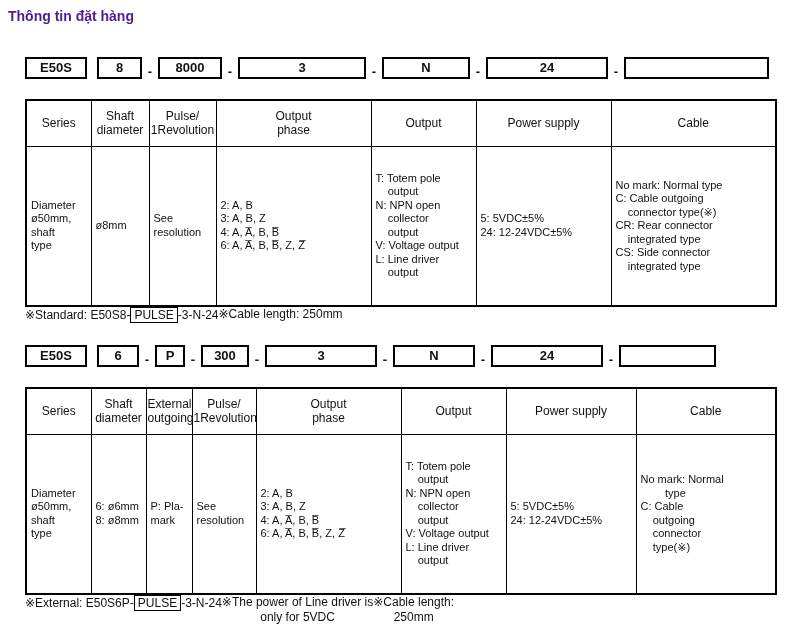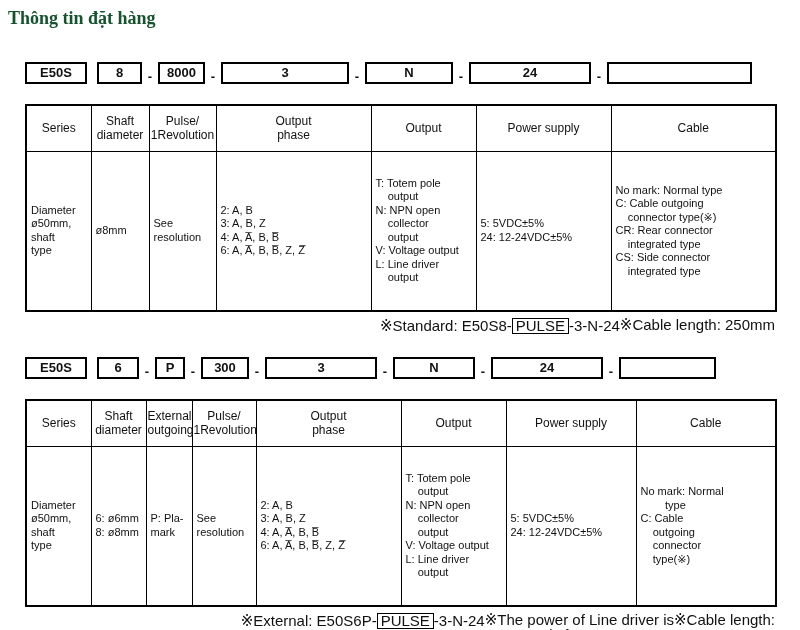--- a/index.html
+++ b/index.html
@@ -1,52 +1,52 @@
 <!DOCTYPE html>
 <html><head>
 <meta charset="utf-8">
 <style>
   * { box-sizing: border-box; }
   html, body { margin: 0; padding: 0; background: #ffffff; }
   body { font-family: "Liberation Sans", "DejaVu Sans", sans-serif; color: #111; }
   .page { width: 800px; height: 630px; overflow: hidden; background: #fff; padding: 8px 25px 0 25px; position: relative; }
 
-  .title { color: #14532d; font-weight: bold; font-size: 18px; margin-left: -17px; font-family: Liberation Serif, serif; }
+  .title { color: #4c1d95; font-weight: bold; font-size: 14px; margin-left: -17px; }
 
   .code-row { display: flex; align-items: flex-end; margin-top: 33px; height: 22px; }
   .code-box { border: 2px solid #000; height: 22px; line-height: 18px; font-weight: bold; font-size: 13px; text-align: center; background: #fff; flex: none; }
   .dash { width: 16px; text-align: center; font-weight: bold; font-size: 13px; flex: none; }
   .sp { width: 10px; flex: none; }
 
   .spec-table { border-collapse: collapse; margin-top: 20px; table-layout: fixed; width: 750px; border: 2px solid #000; }
   .spec-table th, .spec-table td { border: 1px solid #000; white-space: pre-wrap; }
   .spec-table th { font-weight: normal; font-size: 12px; text-align: center; vertical-align: middle; height: 46px; padding: 2px 1px; line-height: 14px; }
   .spec-table td { font-size: 11px; vertical-align: middle; padding: 3px 4px; line-height: 13.5px; text-align: left; }
   .t1 td, .t2 td { height: 160px; }
 
-  .note-row { display: flex; justify-content: flex-end; font-size: 15px; margin-top: 5px; width: 750px; align-items: flex-start; }
+  .note-row { display: flex; justify-content: flex-start; font-size: 12px; width: 750px; align-items: flex-start; }
   .note-left { white-space: nowrap; }
   .note-mid, .note-right { white-space: pre-wrap; text-align: center; line-height: 15px; }
   .pulse-box { border: 1px solid #000; padding: 0 3px; display: inline-block; line-height: 14px; }
 
   .mt-code2 { margin-top: 22px; }
 </style>
 </head>
 <body>
 
 <div class="page">
 
   <div class="title">Thông tin đặt hàng</div>
 
   <div class="code-row">
     <div class="code-box" style="width:62px">E50S</div>
     <div class="sp"></div>
     <div class="code-box" style="width:45px">8</div>
     <div class="dash">-</div>
-    <div class="code-box" style="width:47px">8000</div>
+    <div class="code-box" style="width:64px">8000</div>
     <div class="dash">-</div>
     <div class="code-box" style="width:128px">3</div>
     <div class="dash">-</div>
     <div class="code-box" style="width:88px">N</div>
     <div class="dash">-</div>
     <div class="code-box" style="width:122px">24</div>
     <div class="dash">-</div>
     <div class="code-box" style="width:145px"></div>
   </div>
 

